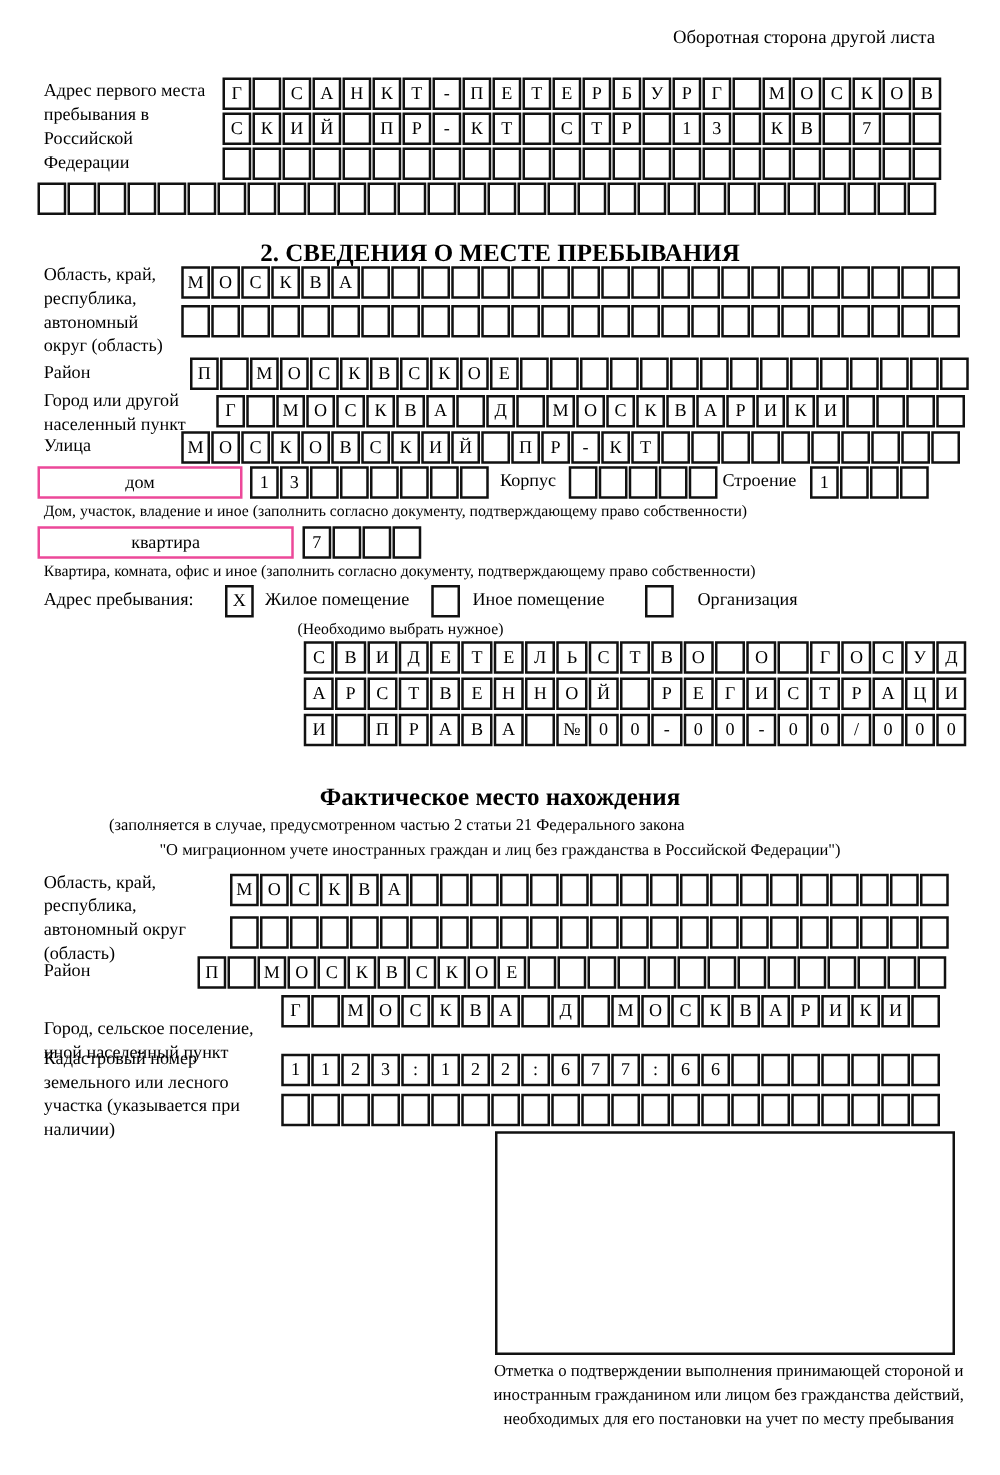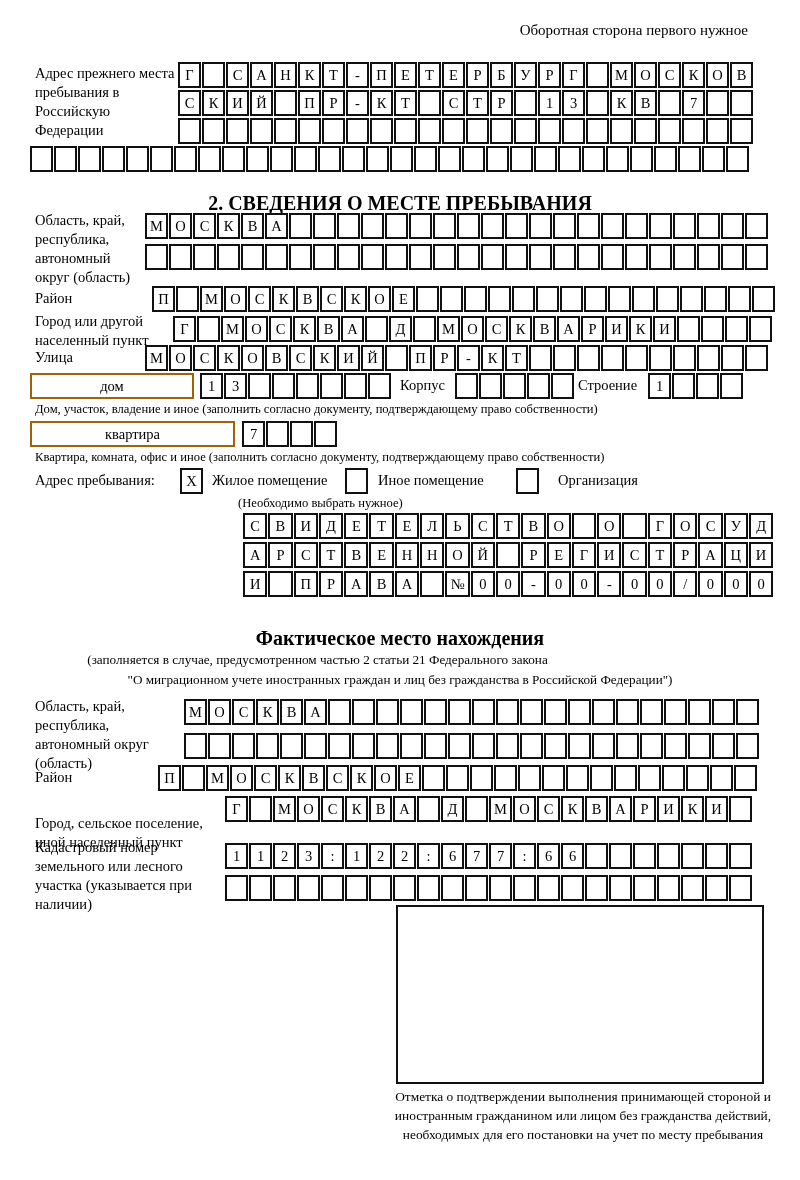--- a/index.html
+++ b/index.html
@@ -13,39 +13,39 @@
   .center{text-align:center;}
   .title{position:absolute;left:0;width:800px;text-align:center;font-weight:bold;font-size:20px;}
   .cells{position:absolute;display:flex;}
   .cell{
     box-sizing:border-box;flex:none;width:23px;height:26px;margin-right:1px;
     border:2px solid #111;display:inline-flex;align-items:center;justify-content:center;
     font-size:14.5px;background:#fff;
   }
   .wide .cell{width:24.3px;}
   .fieldbox{
-    position:absolute;box-sizing:border-box;height:26px;border:2px solid #a16207;
+    position:absolute;box-sizing:border-box;height:26px;border:2px solid #ec4899;
     display:flex;align-items:center;justify-content:center;font-size:14.5px;background:#fff;
   }
   .checkbox{
     position:absolute;box-sizing:border-box;width:23px;height:26px;border:2px solid #111;
     display:flex;align-items:center;justify-content:center;font-size:14.5px;background:#fff;
   }
   .inline-lbl{position:absolute;font-size:14.5px;}
   .stamp{position:absolute;border:2px solid #111;background:#fff;}
   .stamp-caption{position:absolute;font-size:13.4px;line-height:1.42;text-align:center;}
 </style>
 </head>
 <body>
 
 <div class="page">
 
-  <div class="hdr">Оборотная сторона первого нужное</div>
-
-  <div class="lbl" style="top:64px;left:35px;width:142px">Адрес прежнего места пребывания в Российскую Федерации</div>
+  <div class="hdr">Оборотная сторона другой листа</div>
+
+  <div class="lbl" style="top:64px;left:35px;width:142px">Адрес первого места пребывания в Российской Федерации</div>
   <div class="cells" style="top:62px;left:178px">
       <span class="cell">Г</span>
       <span class="cell"></span>
       <span class="cell">С</span>
       <span class="cell">А</span>
       <span class="cell">Н</span>
       <span class="cell">К</span>
       <span class="cell">Т</span>
       <span class="cell">-</span>
       <span class="cell">П</span>

